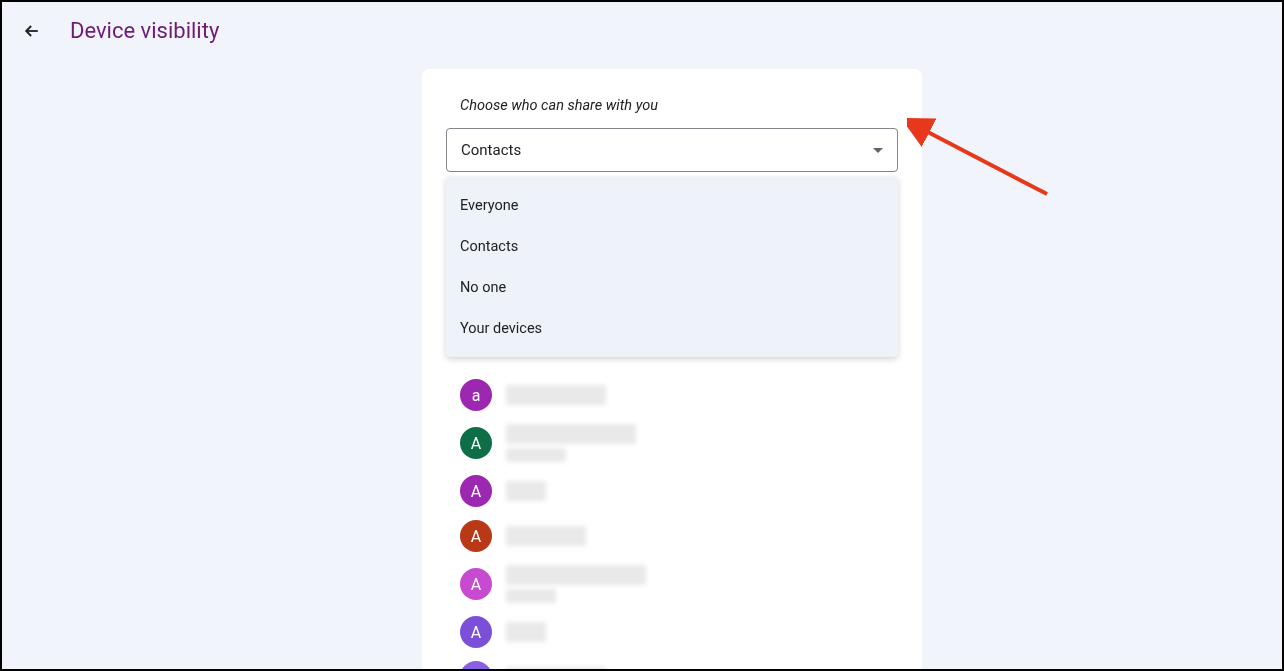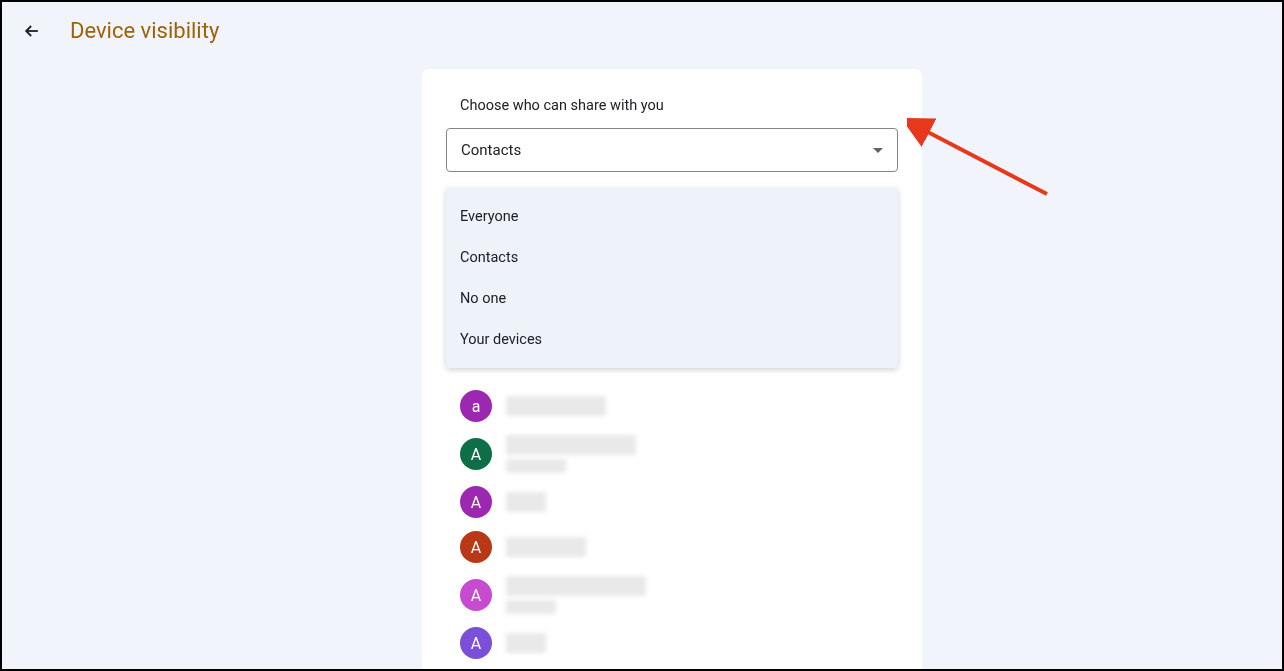--- a/index.html
+++ b/index.html
@@ -26,36 +26,37 @@
       width: 20px;
       height: 20px;
       cursor: pointer;
       display: flex;
       align-items: center;
       justify-content: center;
     }
     .page-title {
       font-size: 22px;
       font-weight: 400;
-      color: #a16207;
+      color: #701a75;
     }
     .card {
       background: #fff;
       width: 500px;
       margin-left: 420px;
       margin-top: 10px;
       border-radius: 8px;
       padding: 28px 0 0 0;
       min-height: 620px;
       position: relative;
     }
     .card-label {
       font-size: 14.5px;
       color: #202124;
       padding: 0 0 14px 38px;
+      font-style: italic;
     }
     .select-box {
       margin: 0 24px;
       border: 1px solid #80868b;
       border-radius: 4px;
       height: 44px;
       display: flex;
       align-items: center;
       justify-content: space-between;
       padding: 0 14px;
@@ -65,21 +66,21 @@
       background: #fff;
     }
     .dropdown-caret {
       width: 0;
       height: 0;
       border-left: 5px solid transparent;
       border-right: 5px solid transparent;
       border-top: 5px solid #5f6368;
     }
     .dropdown-menu {
-      margin: 16px 24px;
+      margin: 5px 24px;
       background: #eef3fa;
       box-shadow: 0 2px 6px rgba(0,0,0,0.18);
       border-radius: 0 0 4px 4px;
       padding: 8px 0;
     }
     .dropdown-item {
       padding: 12px 14px;
       font-size: 14.5px;
       color: #202124;
       cursor: pointer;

